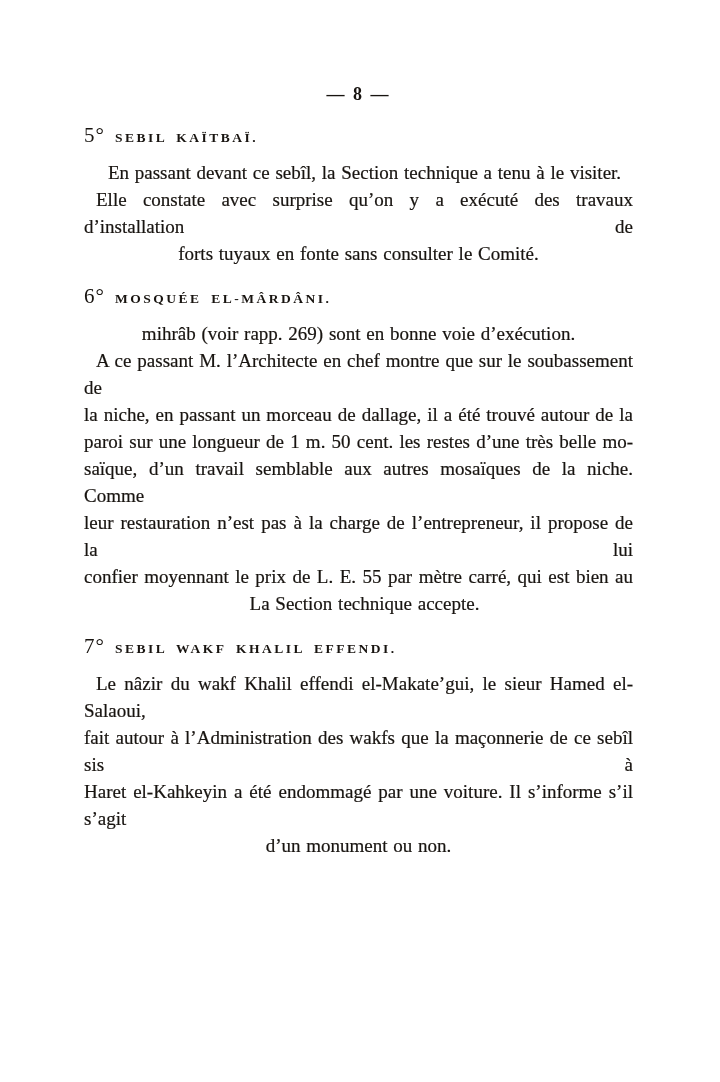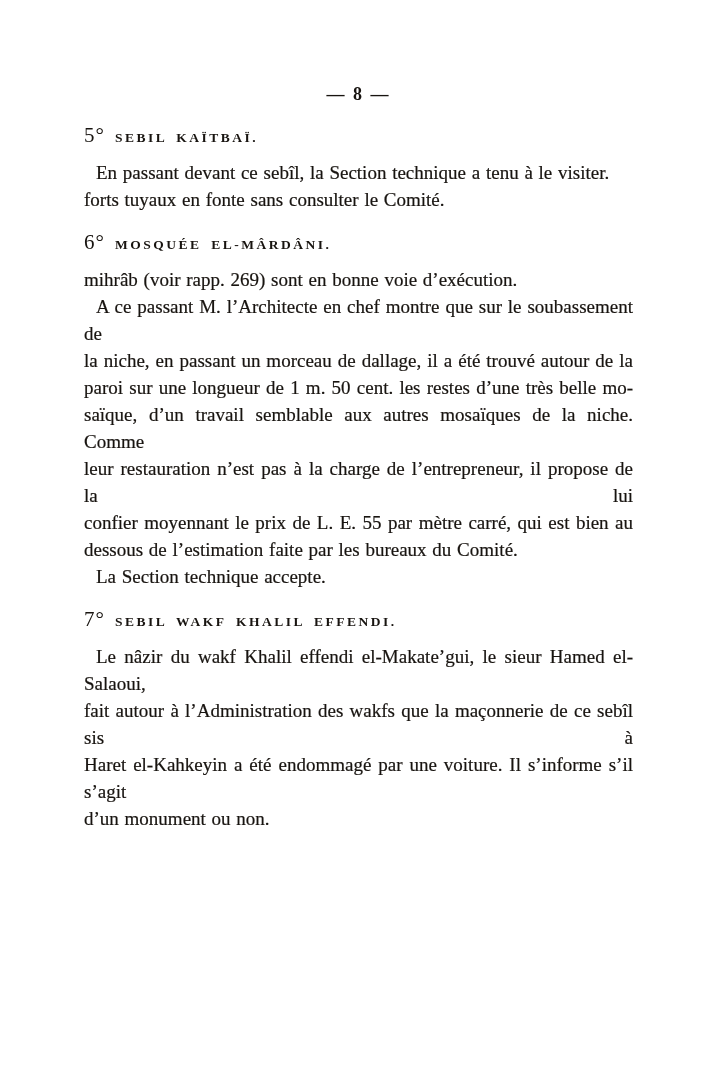--- a/index.html
+++ b/index.html
@@ -55,49 +55,49 @@
   .line {
     font-size: 19px;
     line-height: 27px;
     text-align: justify;
     text-align-last: justify;
     word-spacing: 1px;
     -webkit-text-stroke: 0.2px #181410;
   }
   .line.first { text-indent: 12px; }
   .line.last {
-    text-align: left;
+    text-align: center;
     text-align-last: auto;
   }
 </style>
 </head>
 <body>
 
 <div class="page">
   <div class="pageno">— 8 —</div>
   <div id="content">
       <div class="heading"><span class="hnum">5°</span><span class="htitle">SEBIL KAÏTBAÏ.</span></div>
       <div class="para">
         <div class="line first last">En passant devant ce sebîl, la Section technique a tenu à le visiter.</div>
       </div>
       <div class="para">
+        <div class="line first">Elle constate avec surprise qu’on y a exécuté des travaux d’installation de</div>
         <div class="line last">forts tuyaux en fonte sans consulter le Comité.</div>
       </div>
       <div class="heading"><span class="hnum">6°</span><span class="htitle">MOSQUÉE EL-MÂRDÂNI.</span></div>
       <div class="para">
         <div class="line last">mihrâb (voir rapp. 269) sont en bonne voie d’exécution.</div>
       </div>
       <div class="para">
         <div class="line first">A ce passant M. l’Architecte en chef montre que sur le soubassement de</div>
         <div class="line">la niche, en passant un morceau de dallage, il a été trouvé autour de la</div>
         <div class="line">paroi sur une longueur de 1 m. 50 cent. les restes d’une très belle mo-</div>
         <div class="line">saïque, d’un travail semblable aux autres mosaïques de la niche. Comme</div>
         <div class="line">leur restauration n’est pas à la charge de l’entrepreneur, il propose de la lui</div>
         <div class="line">confier moyennant le prix de L. E. 55 par mètre carré, qui est bien au</div>
-        <div class="line last">dessous de l’estimation faite par les bureaux du Comité.</div>
       </div>
       <div class="para">
         <div class="line first last">La Section technique accepte.</div>
       </div>
       <div class="heading"><span class="hnum">7°</span><span class="htitle">SEBIL WAKF KHALIL EFFENDI.</span></div>
       <div class="para">
         <div class="line first">Le nâzir du wakf Khalil effendi el-Makate’gui, le sieur Hamed el-Salaoui,</div>
         <div class="line">fait autour à l’Administration des wakfs que la maçonnerie de ce sebîl sis à</div>
         <div class="line">Haret el-Kahkeyin a été endommagé par une voiture. Il s’informe s’il s’agit</div>
         <div class="line last">d’un monument ou non.</div>

